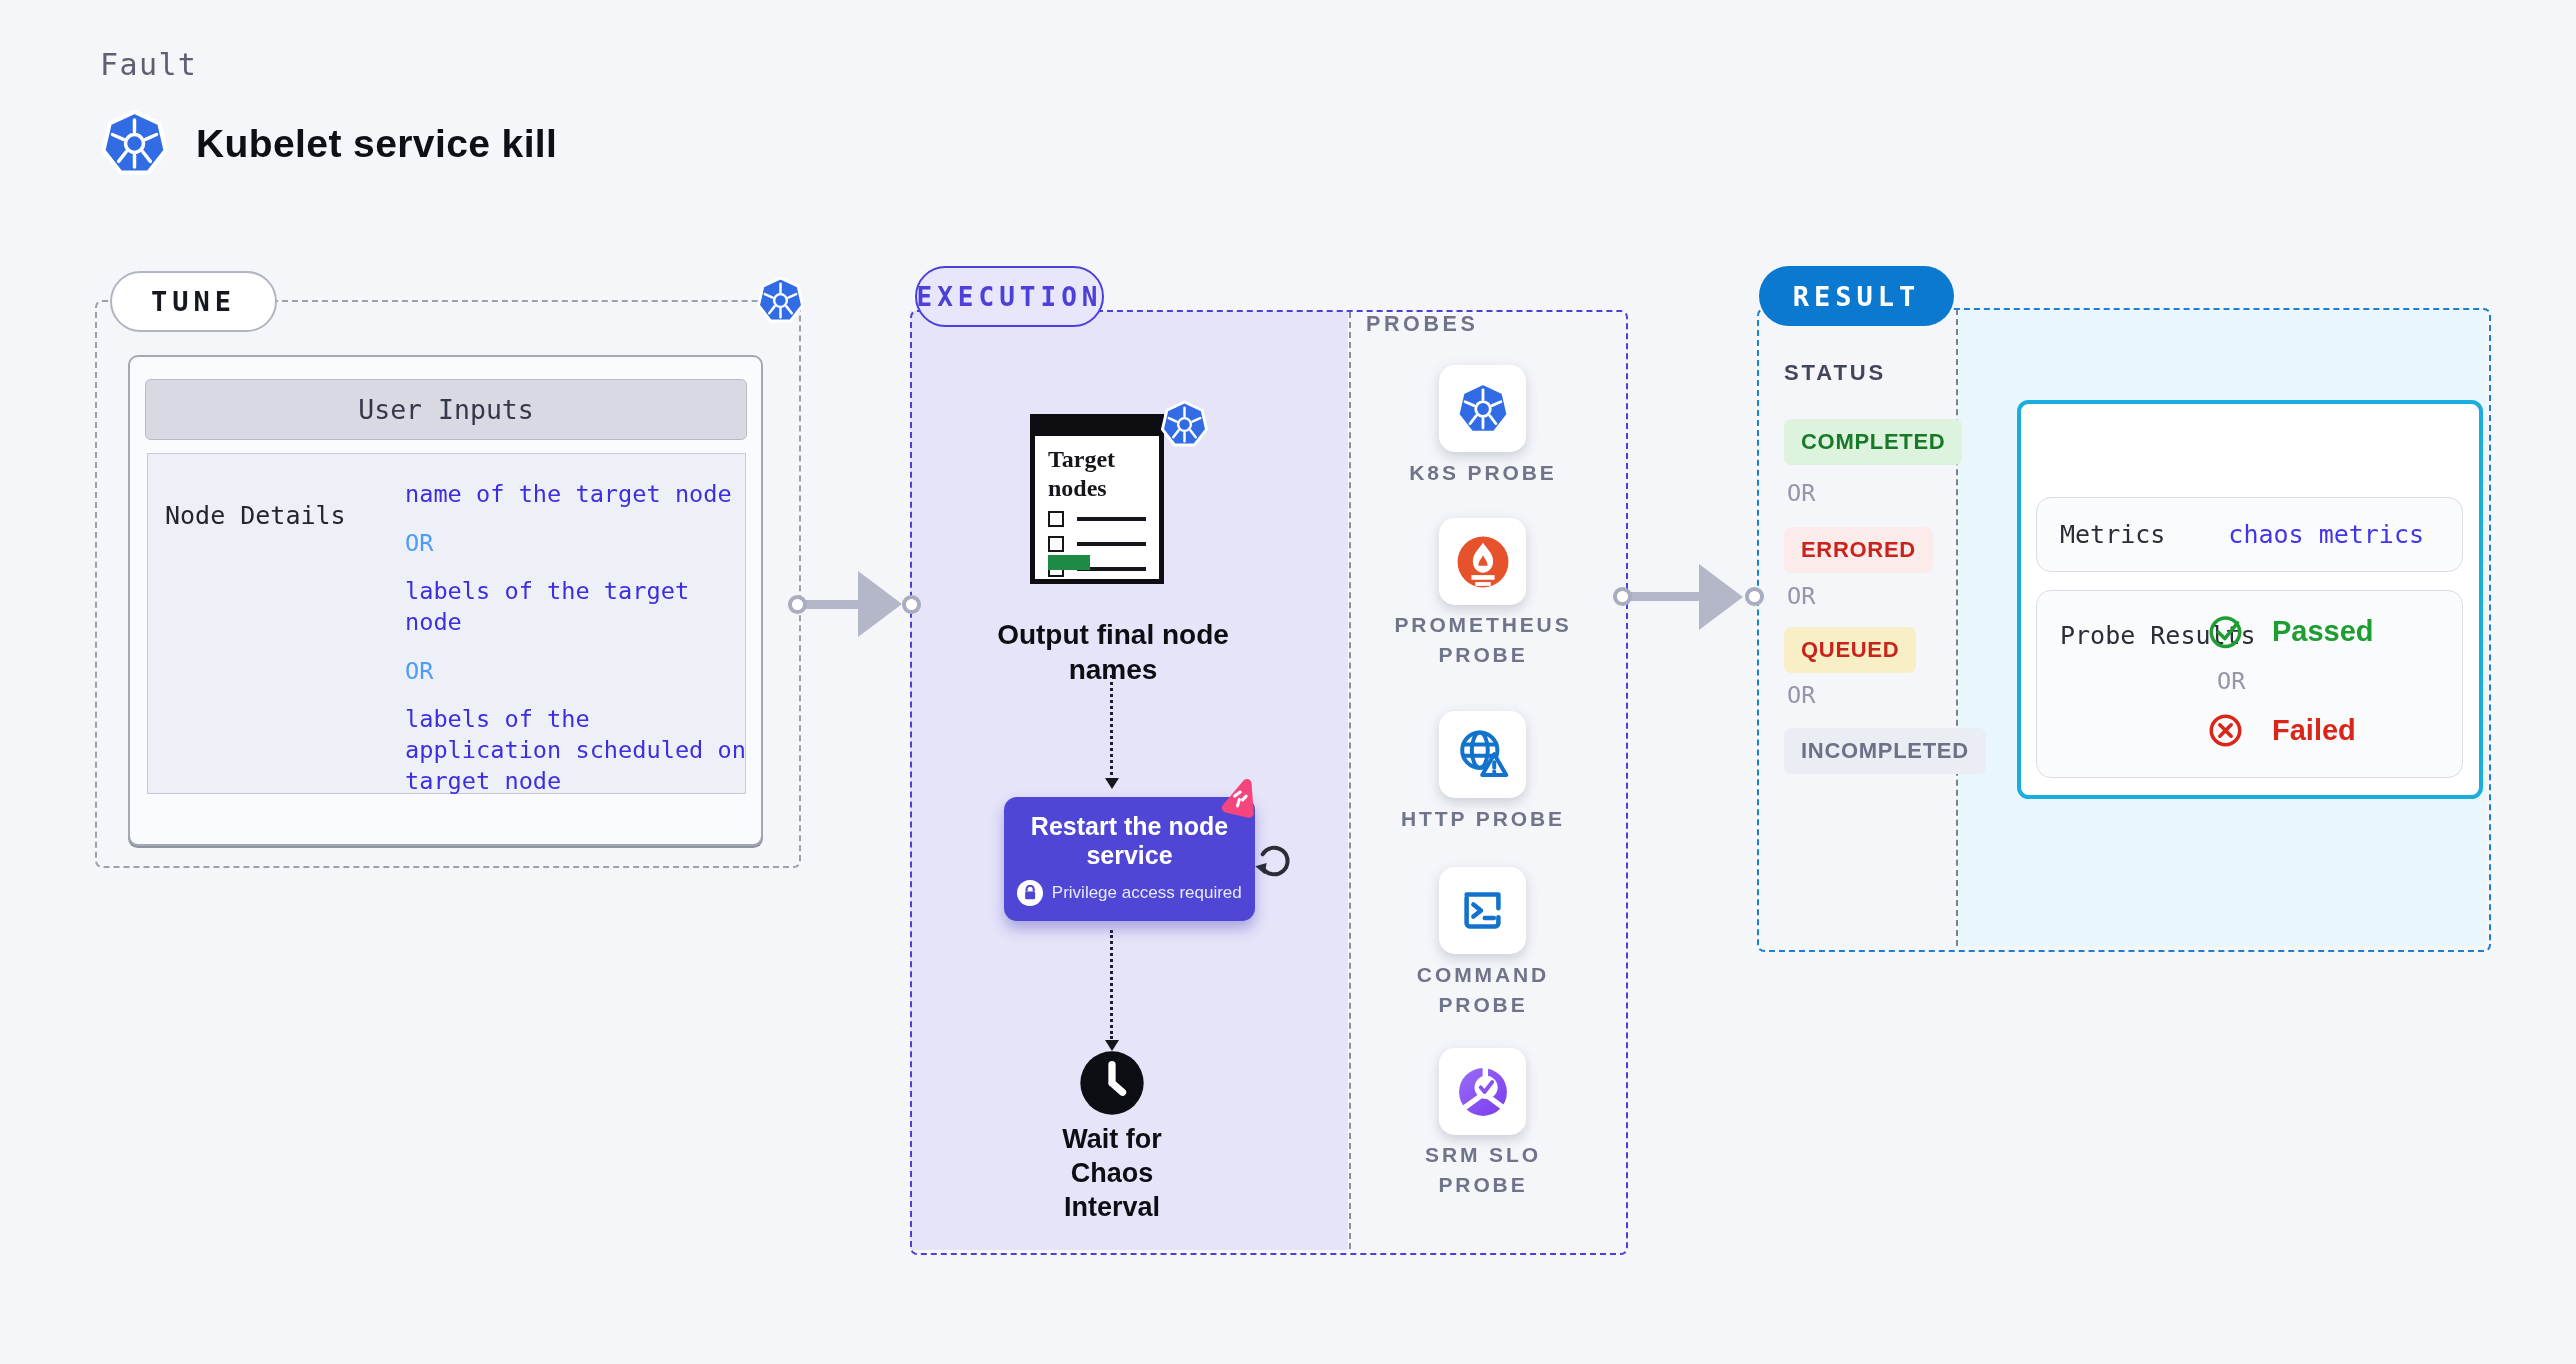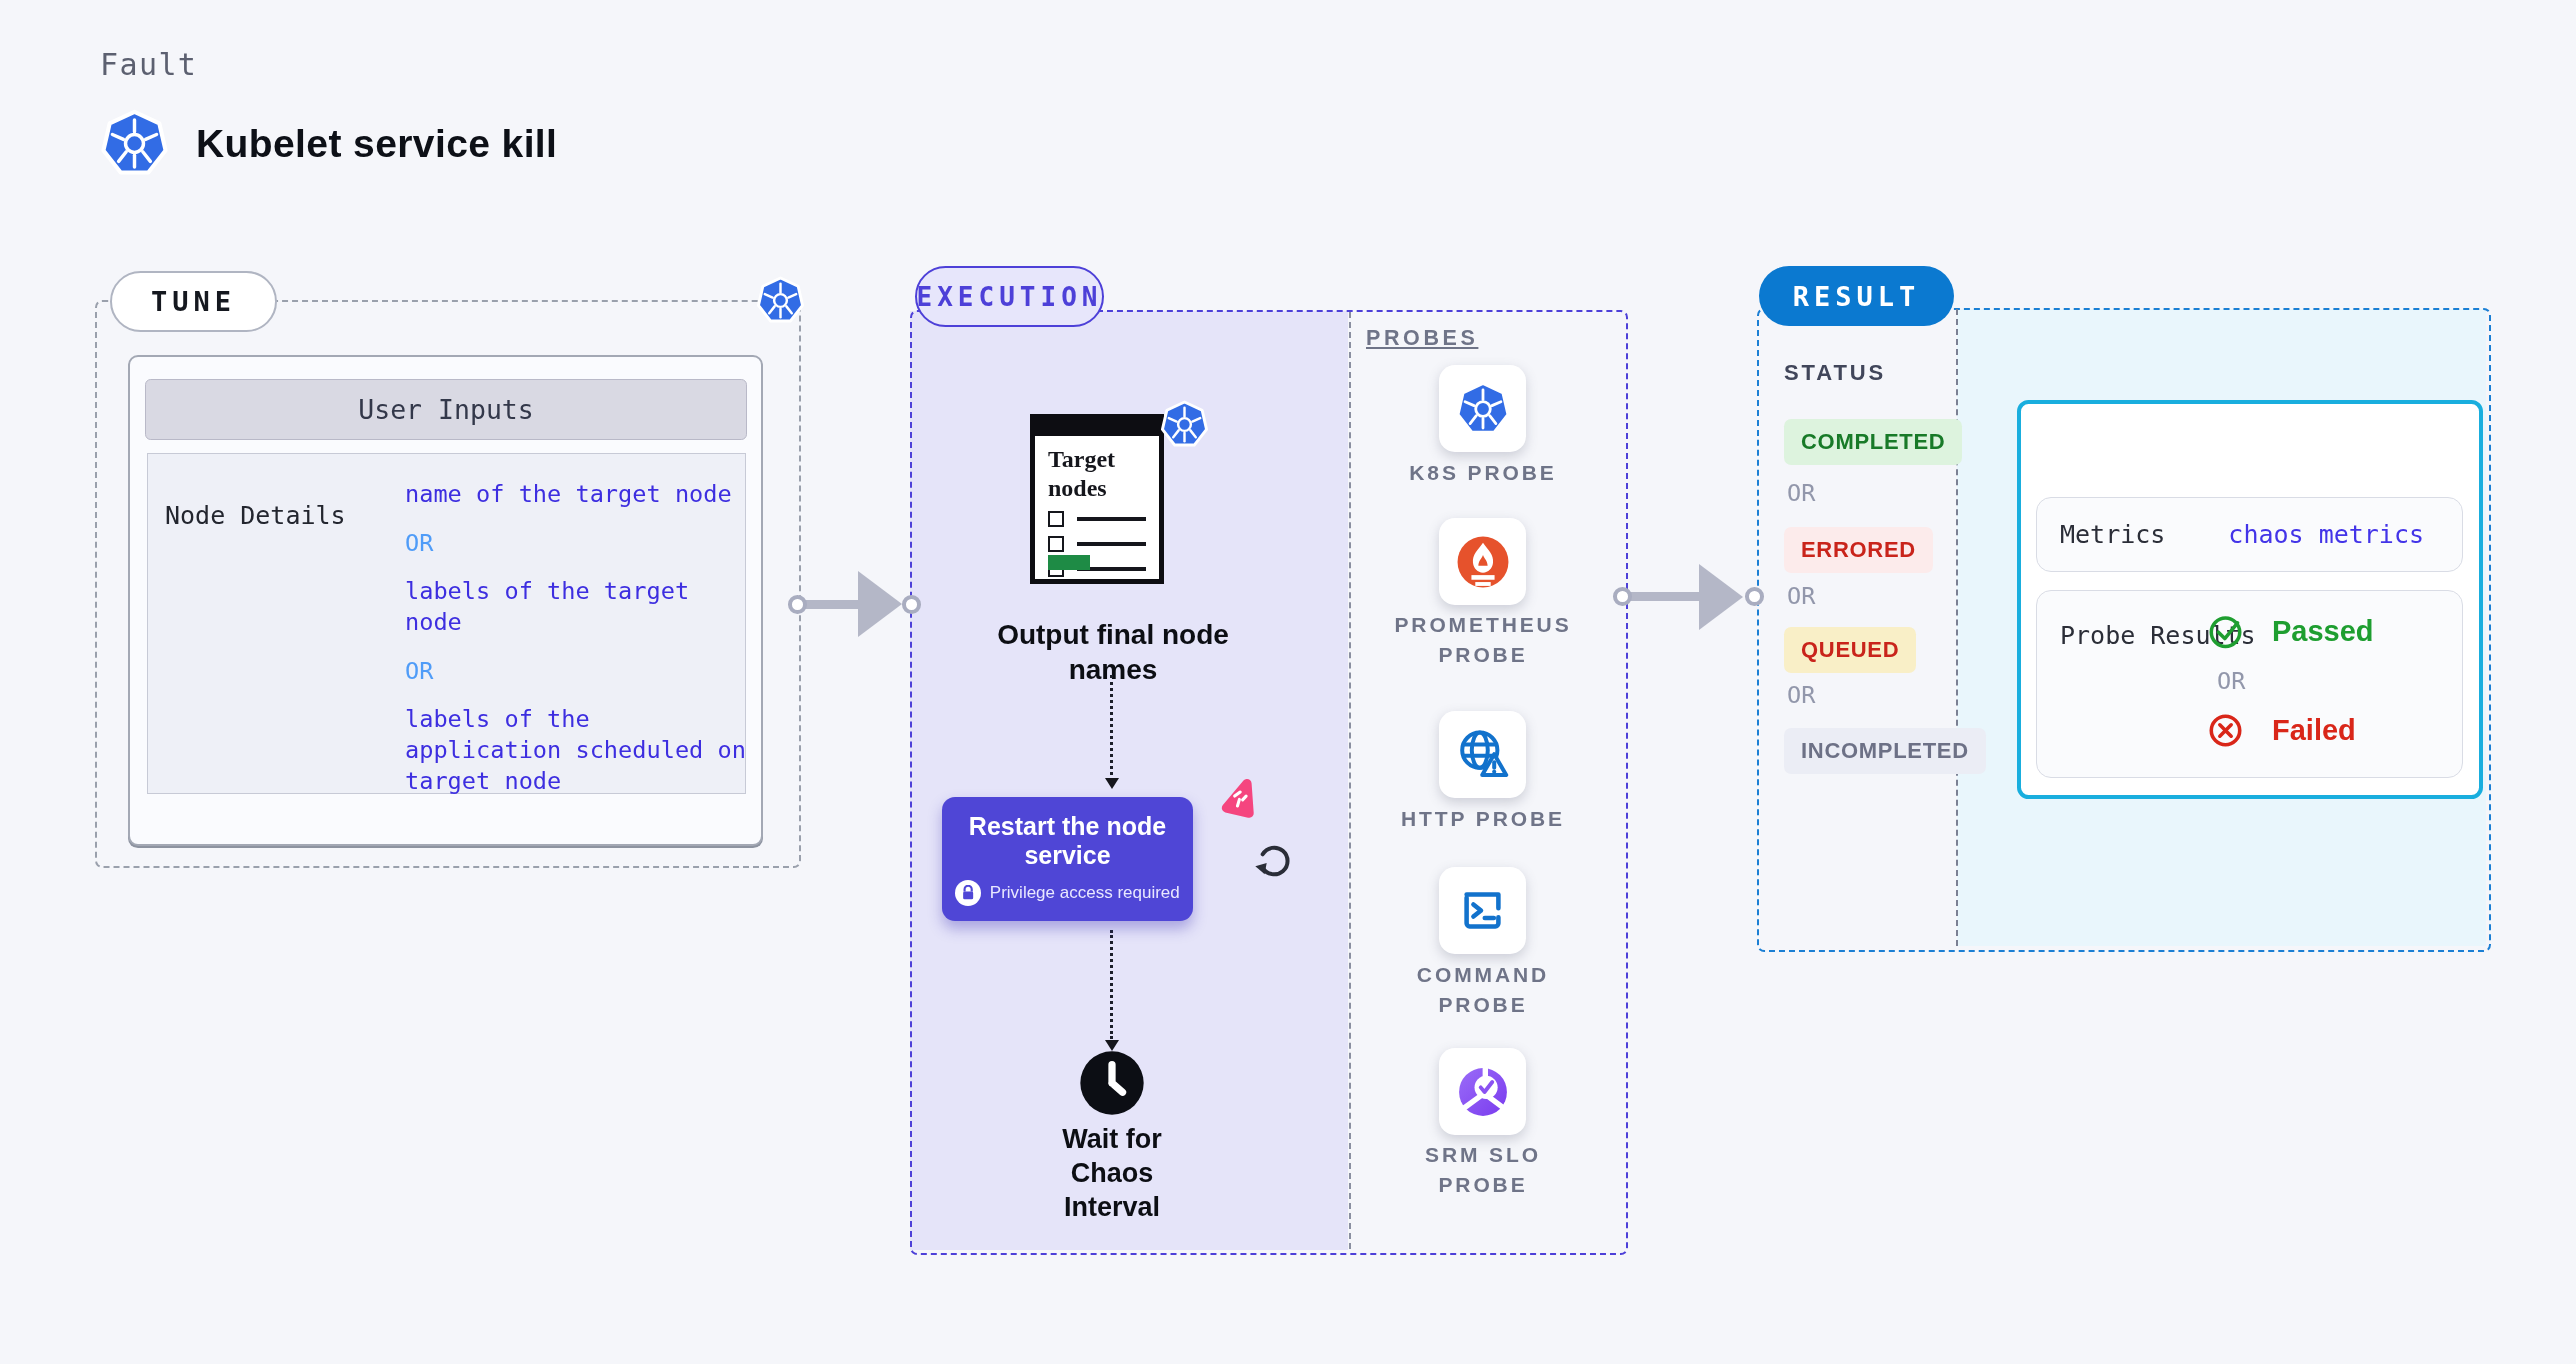--- a/index.html
+++ b/index.html
@@ -49,31 +49,31 @@
   .doc-row{display:flex;align-items:center;gap:13px;}
   .doc-check{width:15.8px;height:15.8px;border:2.9px solid #15161c;box-sizing:border-box;background:#fff;}
   .doc-line{width:69px;height:3.6px;background:#15161c;}
   .doc-green{position:absolute;left:13px;bottom:8.6px;width:42px;height:15.8px;background:#1e8b45;}
   .k8s-badge{z-index:8;}
   .step-label{font-weight:bold;color:#0c0e14;text-align:center;line-height:1.25;z-index:3;}
   .derive-label{left:991px;top:617px;width:244px;font-size:28px;}
   .wait-label{left:1019px;top:1123px;width:186px;font-size:27px;}
   .dotline{border-left:3.6px dotted #1c1f2a;z-index:3;}
   .dothead{width:0;height:0;border-left:7.9px solid transparent;border-right:7.9px solid transparent;border-top:11.5px solid #15161c;z-index:3;}
-  .restart-card{left:942px;top:797px;width:251px;height:124px;background:#4f46d6;border-radius:13px;box-shadow:0 7.2px 14.3px rgba(60,50,180,.35);display:flex;flex-direction:column;align-items:center;justify-content:center;gap:10px;z-index:4;}
+  .restart-card{left:1004px;top:797px;width:251px;height:124px;background:#4f46d6;border-radius:13px;box-shadow:0 7.2px 14.3px rgba(60,50,180,.35);display:flex;flex-direction:column;align-items:center;justify-content:center;gap:10px;z-index:4;}
   .restart-title{color:#ffffff;font-size:25px;font-weight:bold;text-align:center;line-height:1.15;width:215px;}
   .restart-priv{display:flex;align-items:center;gap:8.6px;}
   .priv-circle{width:26px;height:26px;border-radius:50%;background:#ffffff;display:flex;align-items:center;justify-content:center;}
   .priv-text{color:#e9e8ff;font-size:17px;}
   .litmus-icon{left:1216px;top:777px;width:46px;height:46px;z-index:5;}
   .refresh-icon{left:1254px;top:841px;width:40px;height:40px;z-index:4;}
   .clock{left:1079px;top:1050px;width:66px;height:66px;z-index:3;}
 
   
-  .probes-label{left:1366px;top:326px;font-size:21.5px;font-weight:bold;color:#6f7488;letter-spacing:3.6px;z-index:3;text-decoration:underline;}
+  .probes-label{left:1366px;top:312px;font-size:21.5px;font-weight:bold;color:#6f7488;letter-spacing:3.6px;z-index:3;}
   .probe-card{width:87px;height:87px;background:#ffffff;border-radius:15.8px;box-shadow:0 4.3px 11.5px rgba(90,95,120,.25);display:flex;align-items:center;justify-content:center;z-index:3;}
   .probe-label{width:186px;text-align:center;font-size:21px;font-weight:bold;color:#6f7488;letter-spacing:2.9px;line-height:1.45;z-index:3;}
 
   
   .status-label{left:1784px;top:360px;font-size:22px;font-weight:bold;color:#41465a;letter-spacing:2.9px;z-index:3;}
   .badge{font-size:22px;font-weight:bold;letter-spacing:0.7px;padding:10px 17px;border-radius:7.2px;z-index:3;}
   .badge-completed{left:1784px;top:419px;background:#ddf3de;color:#187a28;}
   .badge-errored{left:1784px;top:527px;background:#fcebeb;color:#c9241b;}
   .badge-queued{left:1784px;top:627px;background:#f9efc7;color:#c9241b;}
   .badge-incompleted{left:1784px;top:728px;background:#ebedf5;color:#6d7186;}

